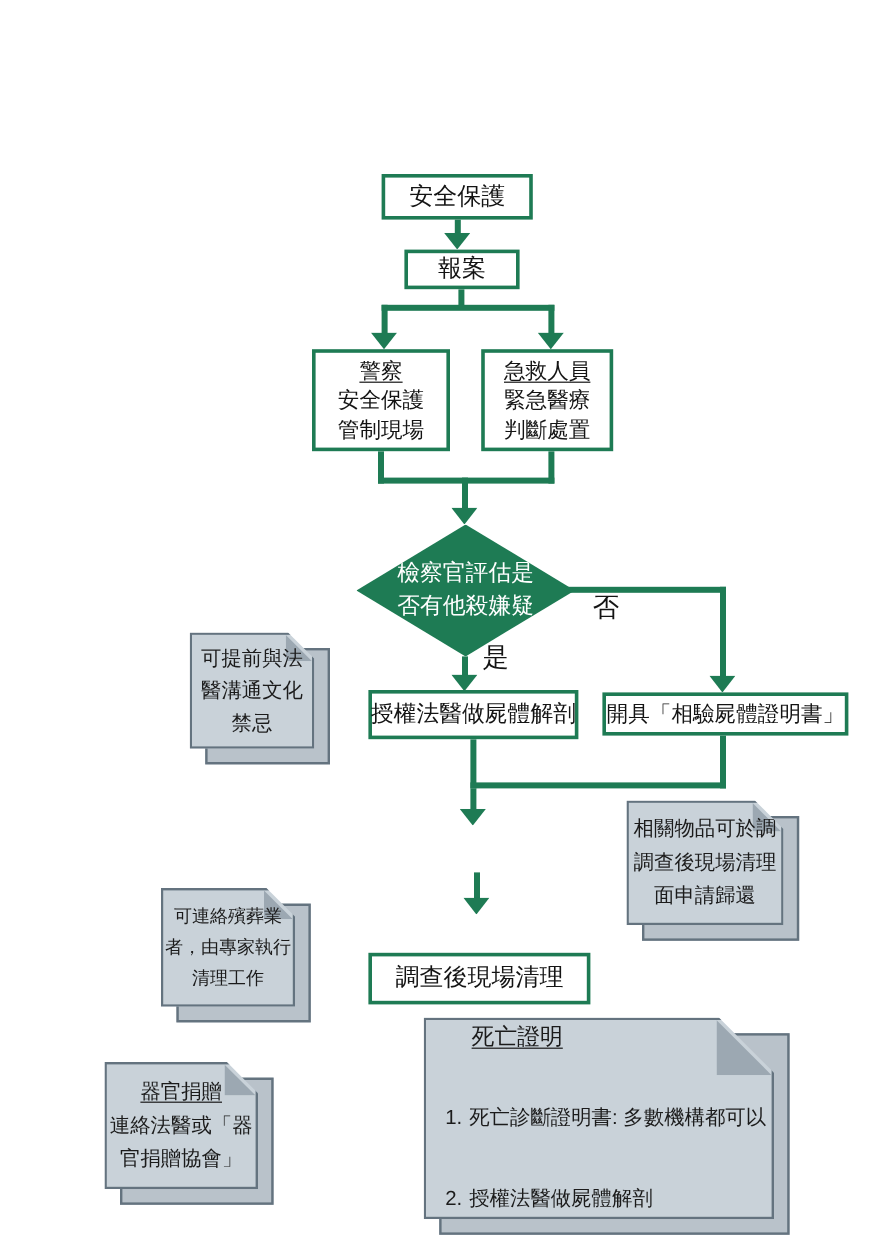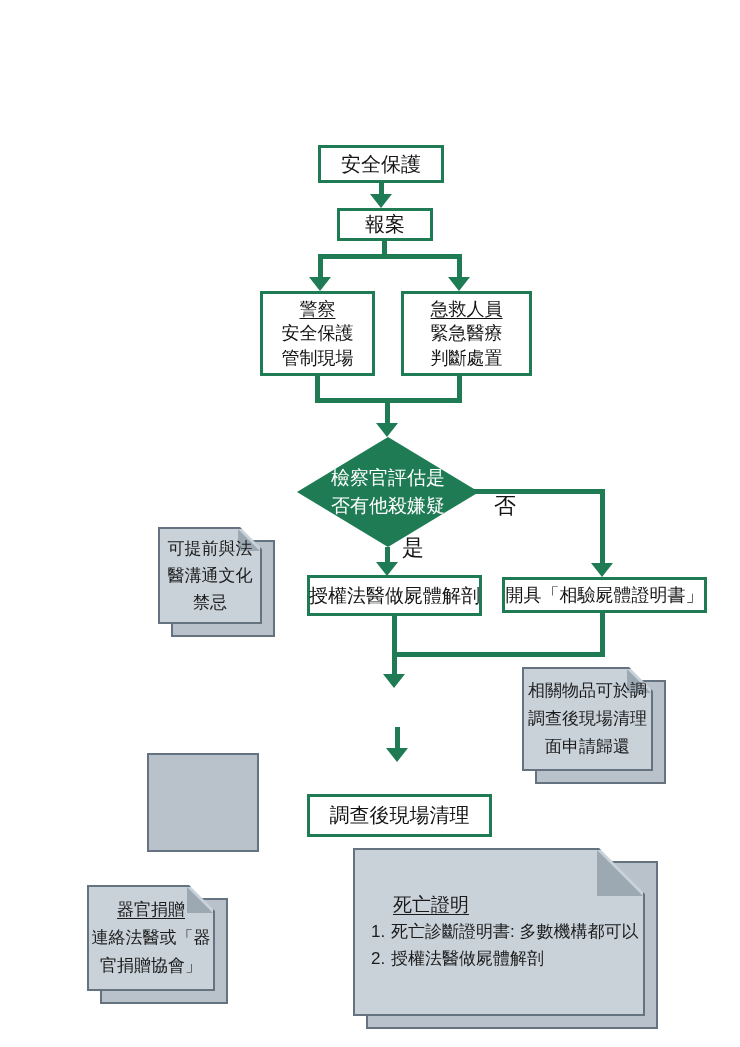--- a/index.html
+++ b/index.html
@@ -148,21 +148,21 @@
   <div class="pbox" style="left:337px; top:208px; width:96px; height:33px; font-size:20px;">
     <span>報案</span>
   </div>
 
   <div class="pbox" style="left:260px; top:291px; width:115px; height:85px; font-size:18px;">
     <span class="u">警察</span>
     <span>安全保護</span>
     <span>管制現場</span>
   </div>
 
-  <div class="pbox" style="left:401px; top:291px; width:131px; height:85px; font-size:18px;">
+  <div class="pbox" style="left:401px; top:291px; width:110px; height:85px; font-size:18px;">
     <span class="u">急救人員</span>
     <span>緊急醫療</span>
     <span>判斷處置</span>
   </div>
 
   <div class="diamond">
     <span>檢察官評估是</span>
     <span>否有他殺嫌疑</span>
   </div>
   <span class="branch-label" style="left:402px; top:533px;">是</span>
@@ -200,39 +200,47 @@
       <div class="note-text" style="font-size:17px; line-height:28px;">
         <span>相關物品可於調</span>
         <span>調查後現場清理</span>
         <span>面申請歸還</span>
       </div>
     </div>
   </div>
 
   <div class="note" style="left:134px; top:740px; width:127px; height:114px; --f:24px;">
     <div class="sheet-back" style="width:112px; height:99px;"></div>
+    <div class="sheet-front" style="width:112px; height:99px;">
+      <div class="fold"></div>
+      <div class="note-text" style="font-size:15px; line-height:26px;">
+        <span>可連絡殯葬業</span>
+        <span>者，由專家執行</span>
+        <span>清理工作</span>
+      </div>
+    </div>
   </div>
 
   <div class="note" style="left:87px; top:885px; width:143px; height:121px; --f:26px;">
     <div class="sheet-back" style="width:128px; height:106px;"></div>
     <div class="sheet-front" style="width:128px; height:106px;">
       <div class="fold"></div>
       <div class="note-text" style="font-size:17px; line-height:28px;">
         <span class="u">器官捐贈</span>
         <span>連絡法醫或「器</span>
         <span>官捐贈協會」</span>
       </div>
     </div>
   </div>
 
   <div class="note" style="left:353px; top:848px; width:307px; height:183px; --f:46px;">
     <div class="sheet-back" style="width:292px; height:168px;"></div>
     <div class="sheet-front" style="width:292px; height:168px;">
       <div class="fold"></div>
-      <div class="note-text left" style="font-size:17px; line-height:27px; padding:8px 6px 10px 16px;">
+      <div class="note-text left" style="font-size:17px; line-height:27px; padding:8px 6px 10px 16px;gap:40px;">
         <span class="u" style="margin-left:22px; font-size:19px;">死亡證明</span>
         <div class="dc-item">
           <span class="dc-num">1.</span>
           <span>
             <span style="display:block;">死亡診斷證明書: 多數機構都可以</span>
           </span>
         </div>
         <div class="dc-item">
           <span class="dc-num">2.</span>
           <span>

